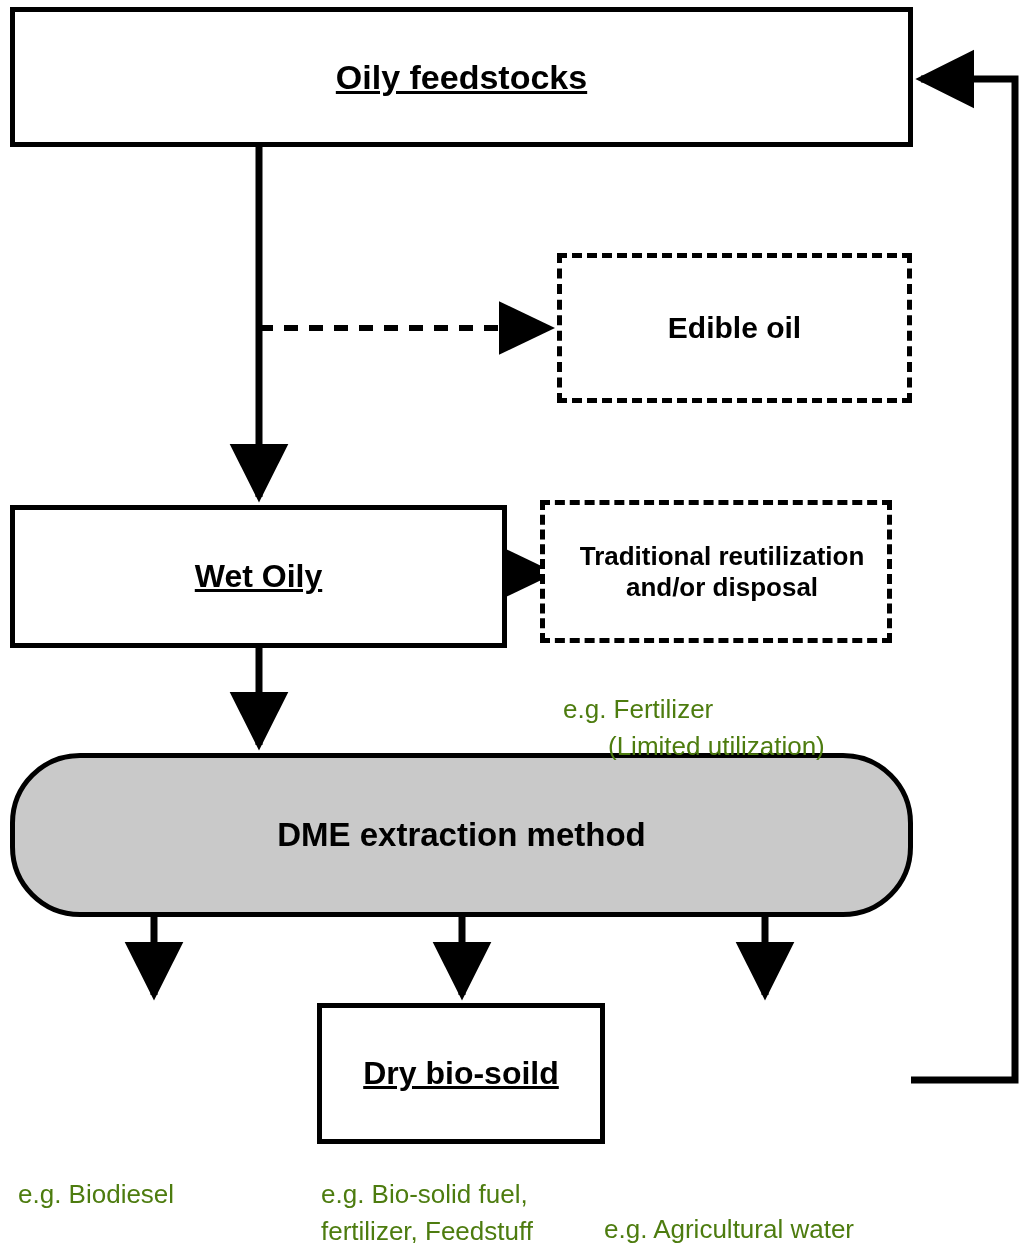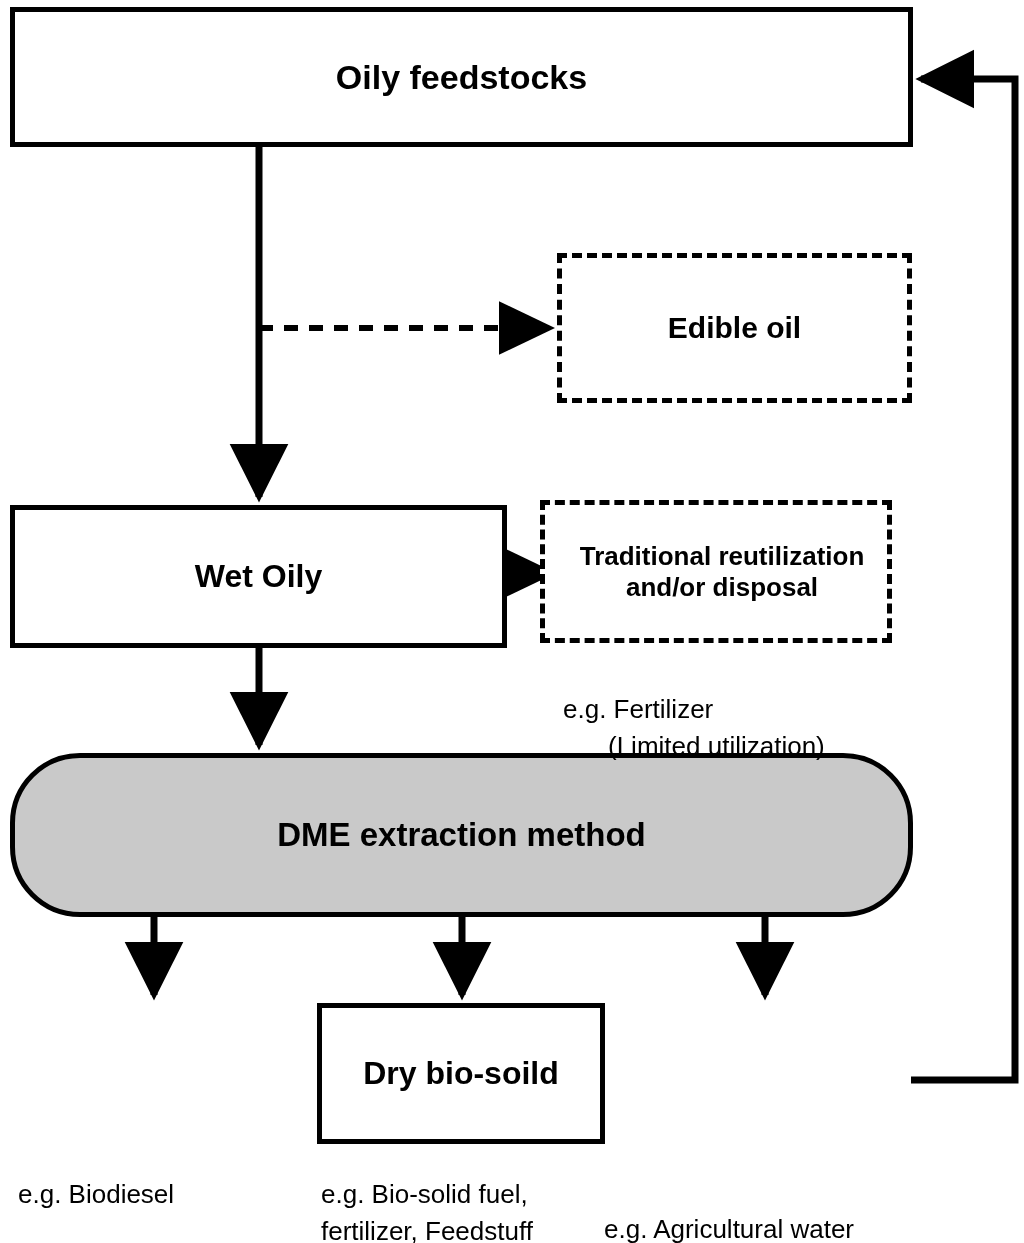--- a/index.html
+++ b/index.html
@@ -35,20 +35,21 @@
     display: flex;
     align-items: center;
     justify-content: center;
     text-align: center;
     background: #ffffff;
     font-weight: bold;
     line-height: 1.18;
   }
   .node.solid {
     border: 5px solid #000000;
+    text-decoration: underline;
   }
   .node.dashed {
     border: 5px dashed #000000;
   }
   .node.process {
     background: #c9c9c9;
     border: 5px solid #000000;
     border-radius: 70px;
   }
   .node-label {
@@ -91,21 +92,21 @@
     left: 623px; top: 1003px; width: 288px; height: 141px;
     font-size: 32px;
   }
   
   .caption {
     position: absolute;
     font-size: 26px;
     font-weight: normal;
     line-height: 1.42;
     white-space: pre-line;
-    color: #000000;
+    color: #4d7c0f;
   }
   #caption-fertilizer       { left: 563px; top: 654px; }
   #caption-fertilizer .ind  { display: block; padding-left: 45px; }
   #caption-biodiesel        { left: 18px;  top: 1176px; }
   #caption-biosolid         { left: 321px; top: 1176px; }
   #caption-agwater          { left: 604px; top: 1176px; margin-top: 35px; }
 </style>
 </head>
 <body>
 

